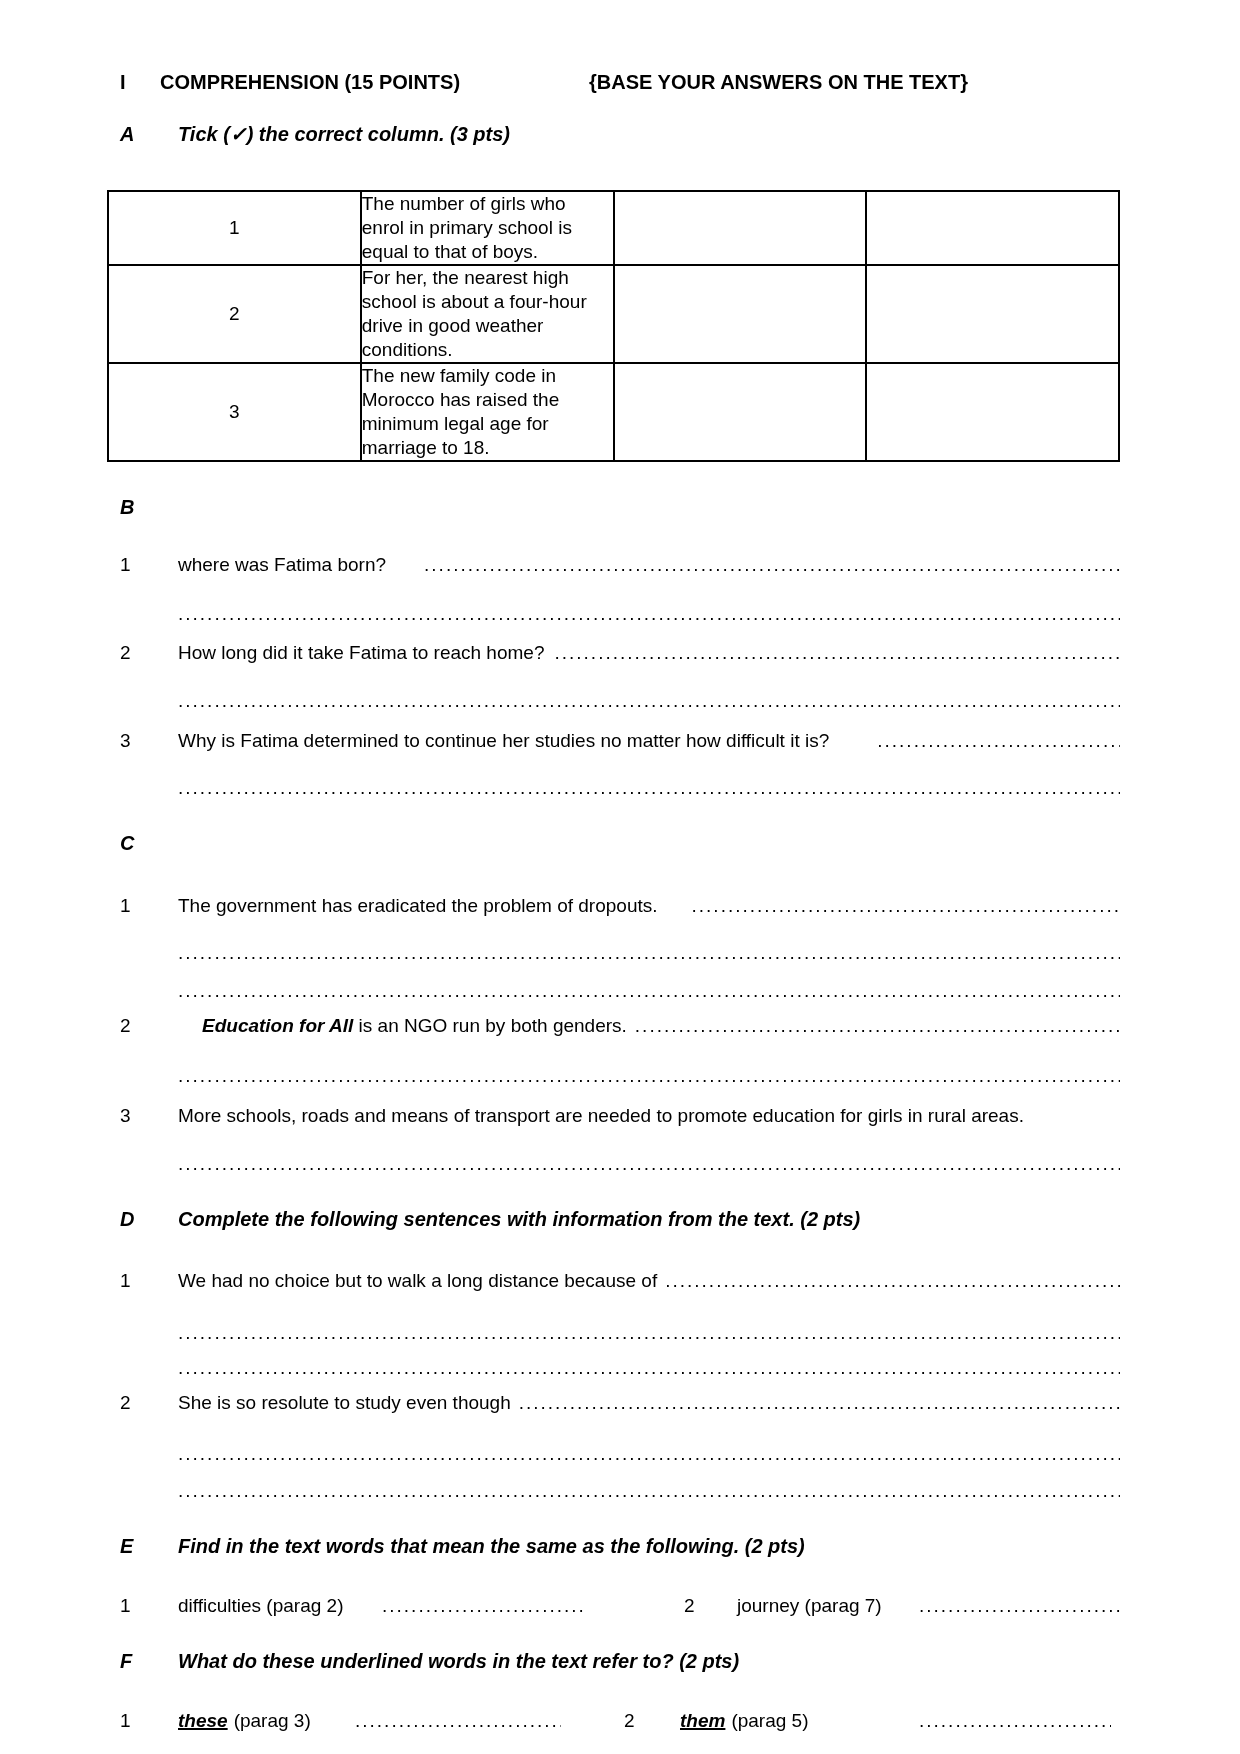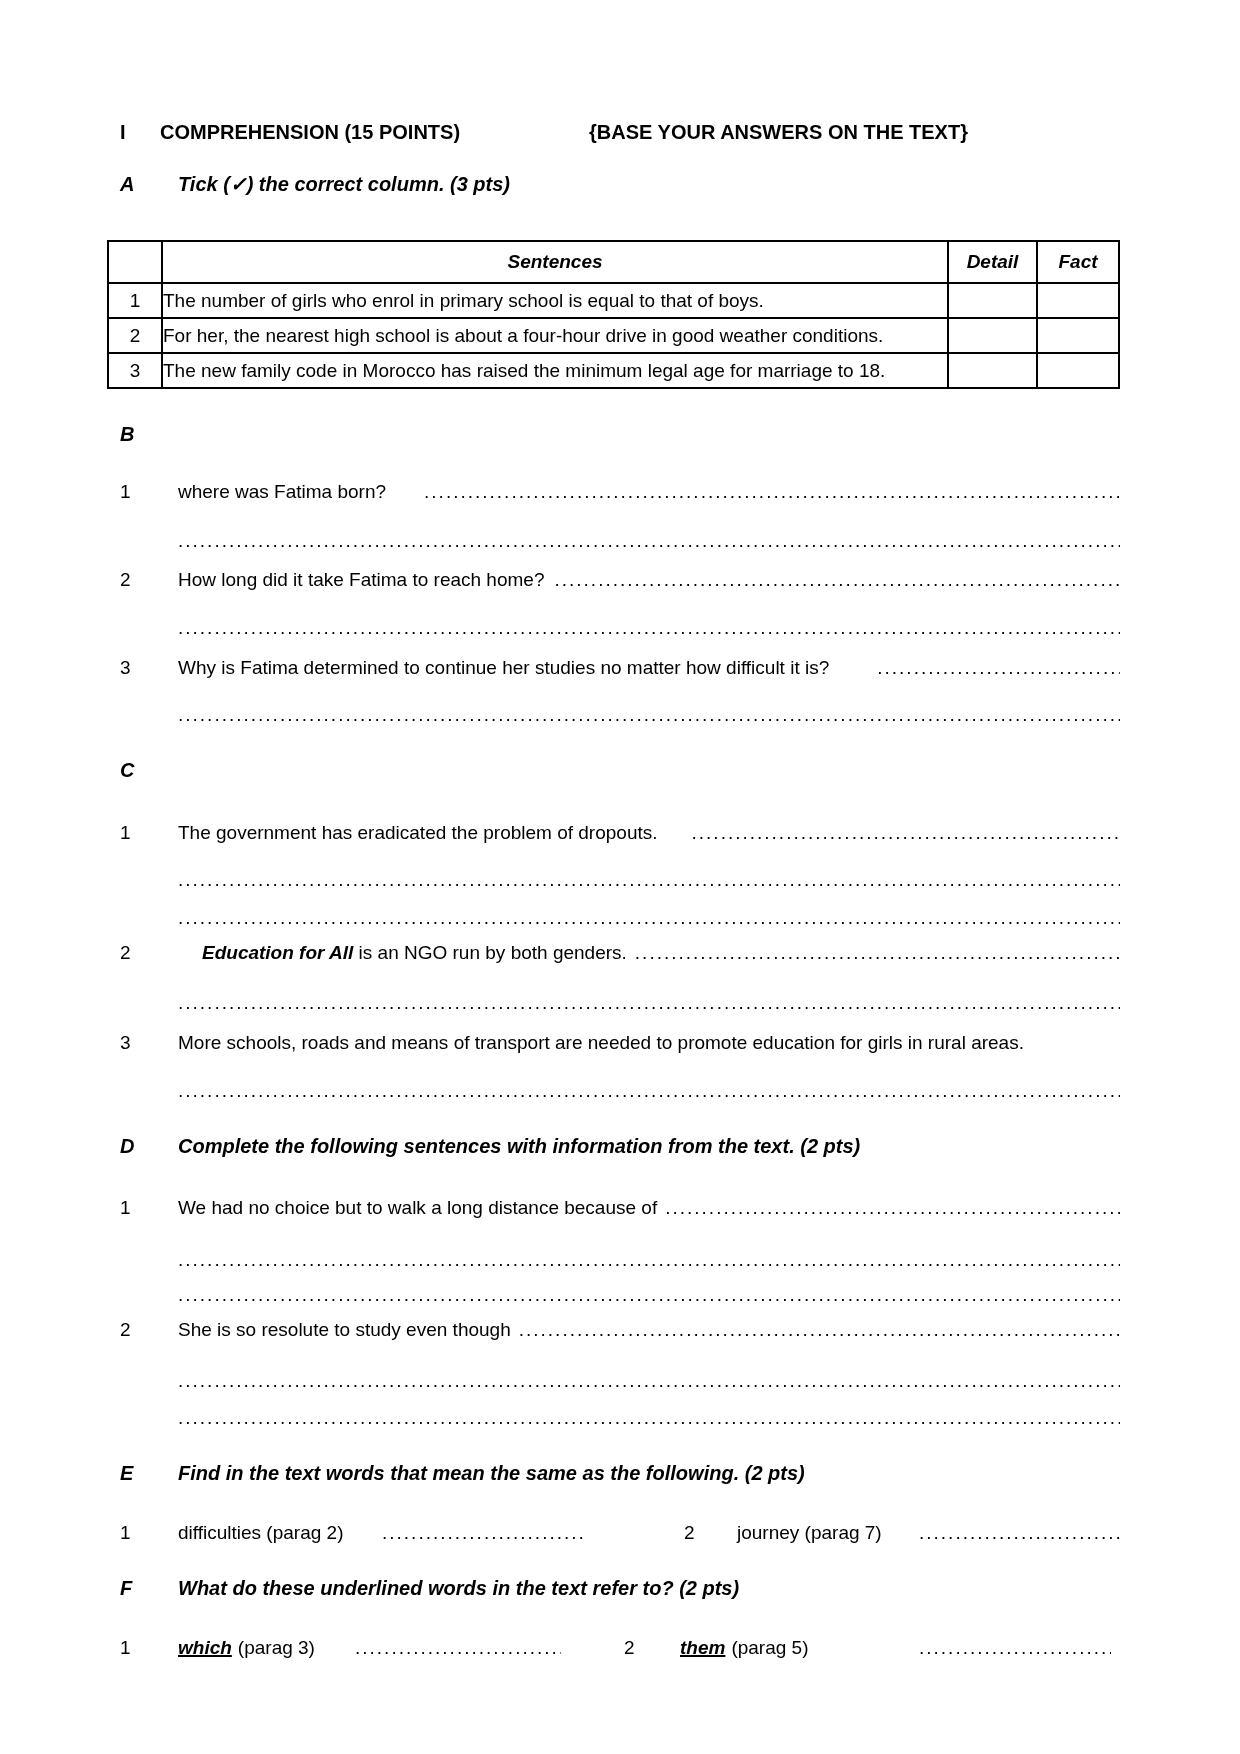--- a/index.html
+++ b/index.html
@@ -48,38 +48,32 @@
   .abs { position:absolute; top:0; white-space:nowrap; }
   .dots-fixed { display:inline-block; overflow:hidden; height:24px; }
   .fword { font-weight:bold; font-style:italic; text-decoration:underline; text-decoration-thickness:2px; }
   .freg { margin-left:6px; }
 </style>
 </head>
 <body>
 
 <div class="content">
 
-  <div class="header-row" style="margin-top:120px">
+  <div class="header-row" style="margin-top:70px">
     <span class="hnum">I</span><span class="htitle">COMPREHENSION (15 POINTS)</span>
     <span class="hnote">{BASE YOUR ANSWERS ON THE TEXT}</span>
   </div>
 
   <div class="sec" style="margin-top:28px">
     <span class="sletter">A</span>
     <span>Tick (✓) the correct column. (3 pts)</span>
   </div>
 
   <table class="tbl" style="margin-top:44px">
     <tbody>
-        <tr>
-      <th class="col-num"></th>
-      <th>Sentences</th>
-      <th class="col-detail">Detail</th>
-      <th class="col-fact">Fact</th>
-    </tr>
     <tr>
       <td class="td-num">1</td>
       <td class="td-sent">The number of girls who enrol in primary school is equal to that of boys.</td>
       <td></td>
       <td></td>
     </tr>
     <tr>
       <td class="td-num">2</td>
       <td class="td-sent">For her, the nearest high school is about a four-hour drive in good weather conditions.</td>
       <td></td>
@@ -179,20 +173,20 @@
     <span class="abs dots-fixed" style="left:812px;width:201px"></span>
   </div>
 
   <div class="sec" style="margin-top:29px">
     <span class="sletter">F</span>
     <span>What do these underlined words in the text refer to? (2 pts)</span>
   </div>
 
   <div class="pair-row" style="margin-top:36px">
     <span class="abs" style="left:13px">1</span>
-    <span class="abs" style="left:71px"><span class="fword">which</span><span class="freg">(parag 3)</span></span>
+    <span class="abs" style="left:71px"><span class="fword">these</span><span class="freg">(parag 3)</span></span>
     <span class="abs dots-fixed" style="left:248px;width:206px"></span>
     <span class="abs" style="left:517px">2</span>
     <span class="abs" style="left:573px"><span class="fword">them</span><span class="freg">(parag 5)</span></span>
     <span class="abs dots-fixed" style="left:812px;width:192px"></span>
   </div>
 
 </div>
 
 </body></html>

